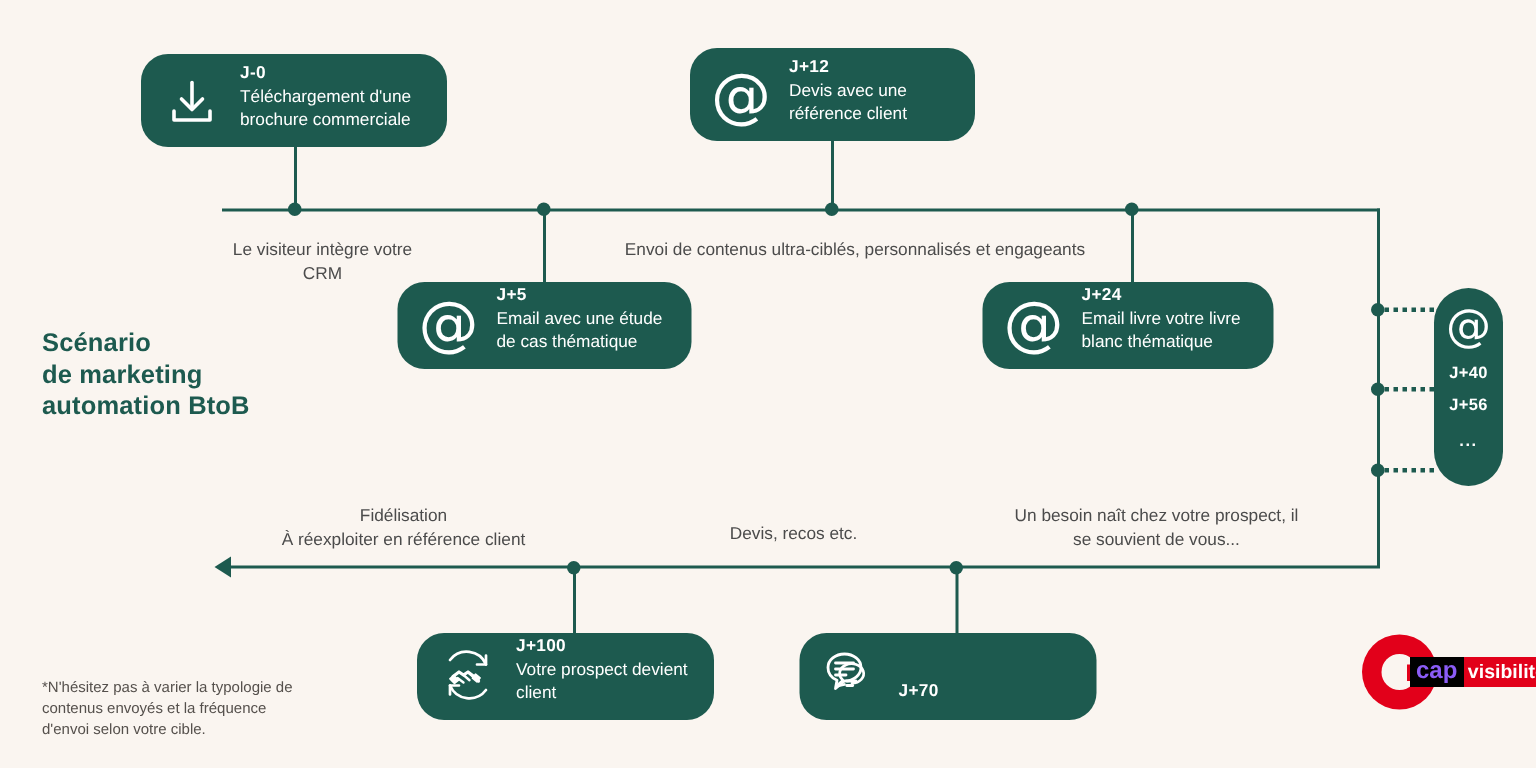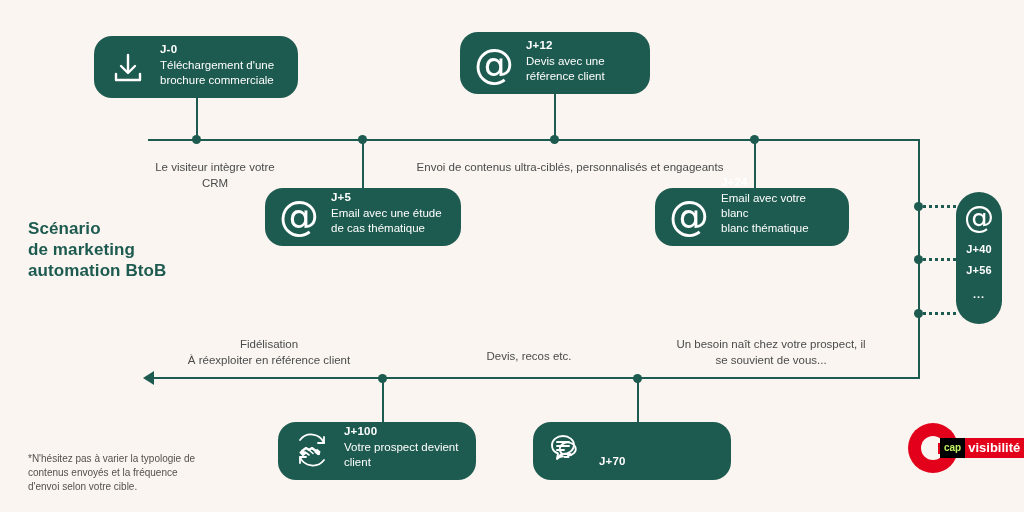--- a/index.html
+++ b/index.html
@@ -115,21 +115,21 @@
     content:"";position:absolute;left:13px;top:13px;width:24px;height:24px;
     border-radius:50%;background:#faf5f0;
   }
   #logo .notch{
     position:absolute;left:30px;top:20px;width:22px;height:11px;background:#e2001a;
   }
   #logo .wordmark{
     position:absolute;left:32px;top:15px;height:20px;display:flex;align-items:stretch;
   }
   #logo .cap{
-    background:#000000;color:#bef264;font-size:10px;font-weight:bold;
+    background:#000000;color:#8b5cf6;font-size:16px;font-weight:bold;
     padding:1px 4px 1px 4px;line-height:18px;letter-spacing:0px;
   }
   #logo .vis{
     background:#e2001a;color:#ffffff;font-size:13px;font-weight:bold;
     padding:1px 4px 1px 3px;line-height:18px;letter-spacing:0px;
   }
 </style>
 </head>
 <body>
 
@@ -213,21 +213,21 @@
 de cas thématique</span>
     </span>
   </div>
 
   <div class="card" id="card-j24">
     <span class="ico">
         <span class="at">@</span>
       </span>
     <span class="txt">
       <span class="day">J+24</span>
-      <span class="desc">Email avec votre blanc
+      <span class="desc">Email livre votre livre
 blanc thématique</span>
     </span>
   </div>
 
   <div class="card" id="card-j100">
     <span class="ico">
       <svg width="38" height="38" viewBox="0 0 38 38" fill="none" stroke="#ffffff" stroke-width="1.8" stroke-linecap="round" stroke-linejoin="round">
         <path d="M31 12 A14 14 0 0 0 7 9"></path>
         <path d="M31 12 L31 6 M31 12 L25 12"></path>
         <path d="M7 26 A14 14 0 0 0 31 29"></path>

